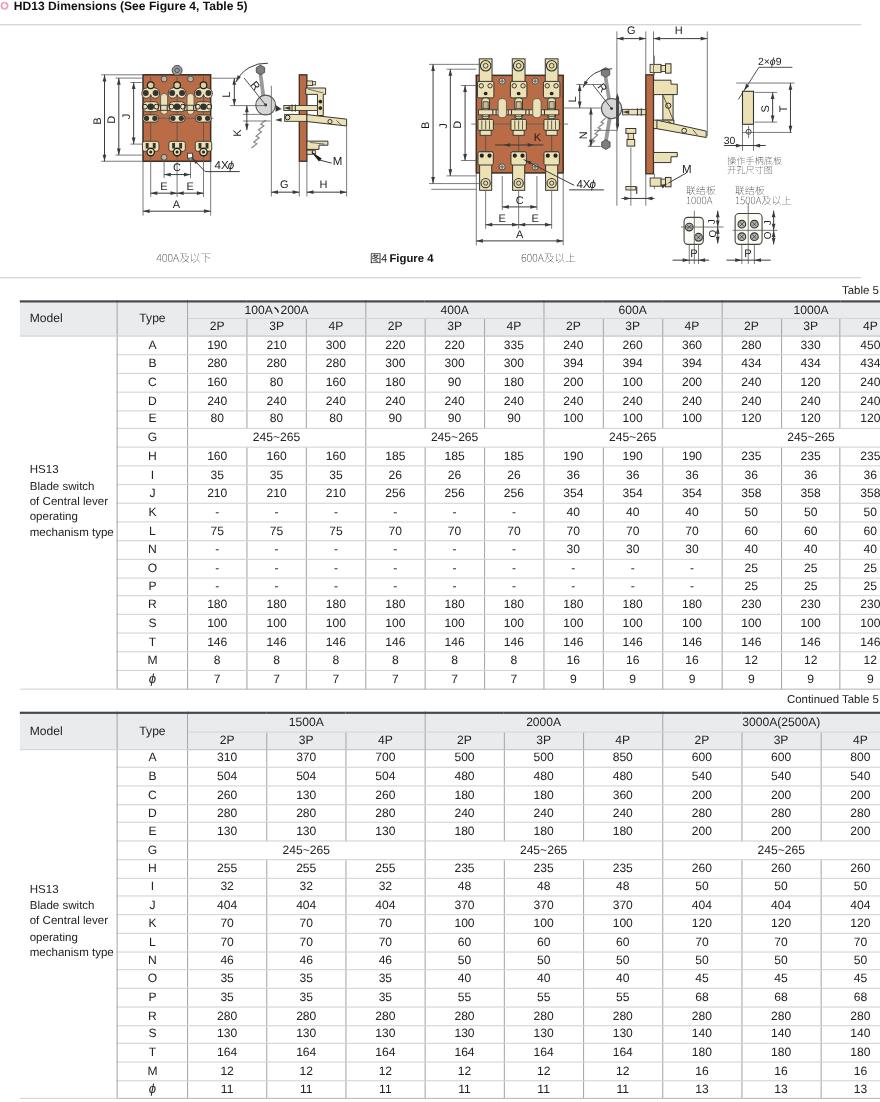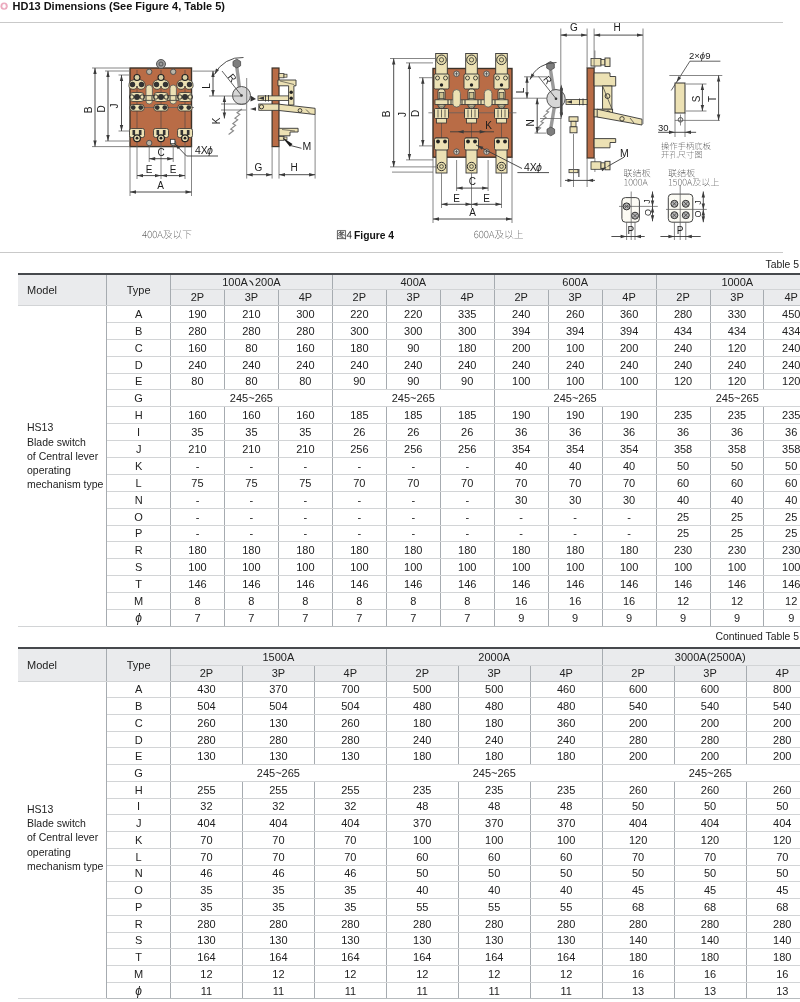--- a/index.html
+++ b/index.html
@@ -907,26 +907,26 @@
           <td>2P</td>
           <td>3P</td>
           <td>4P</td>
           <td>2P</td>
           <td>3P</td>
           <td>4P</td>
         </tr>
         <tr style="height:16.74px">
           <td rowspan="19" class="hs13" style="padding-bottom:5px">HS13<br>Blade switch<br>of Central lever<br>operating<br>mechanism type</td>
           <td class="tc">A</td>
-          <td>430</td>
+          <td>310</td>
           <td>370</td>
           <td>700</td>
           <td>500</td>
           <td>500</td>
-          <td>460</td>
+          <td>850</td>
           <td>600</td>
           <td>600</td>
           <td>800</td>
         </tr>
         <tr style="height:16.74px">
           <td class="tc">B</td>
           <td>504</td>
           <td>504</td>
           <td>504</td>
           <td>480</td>

